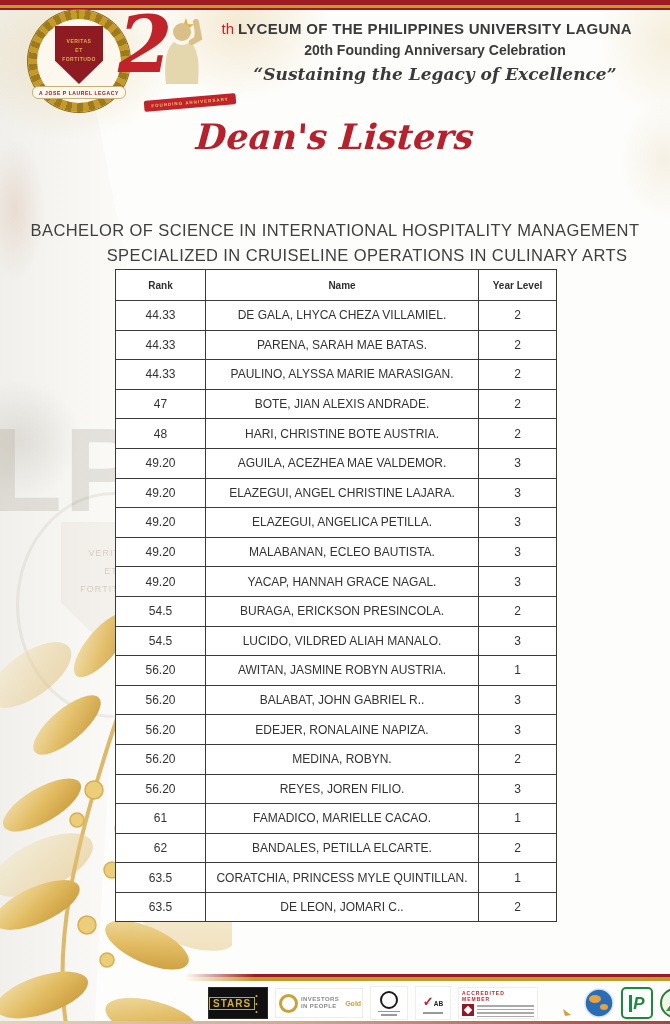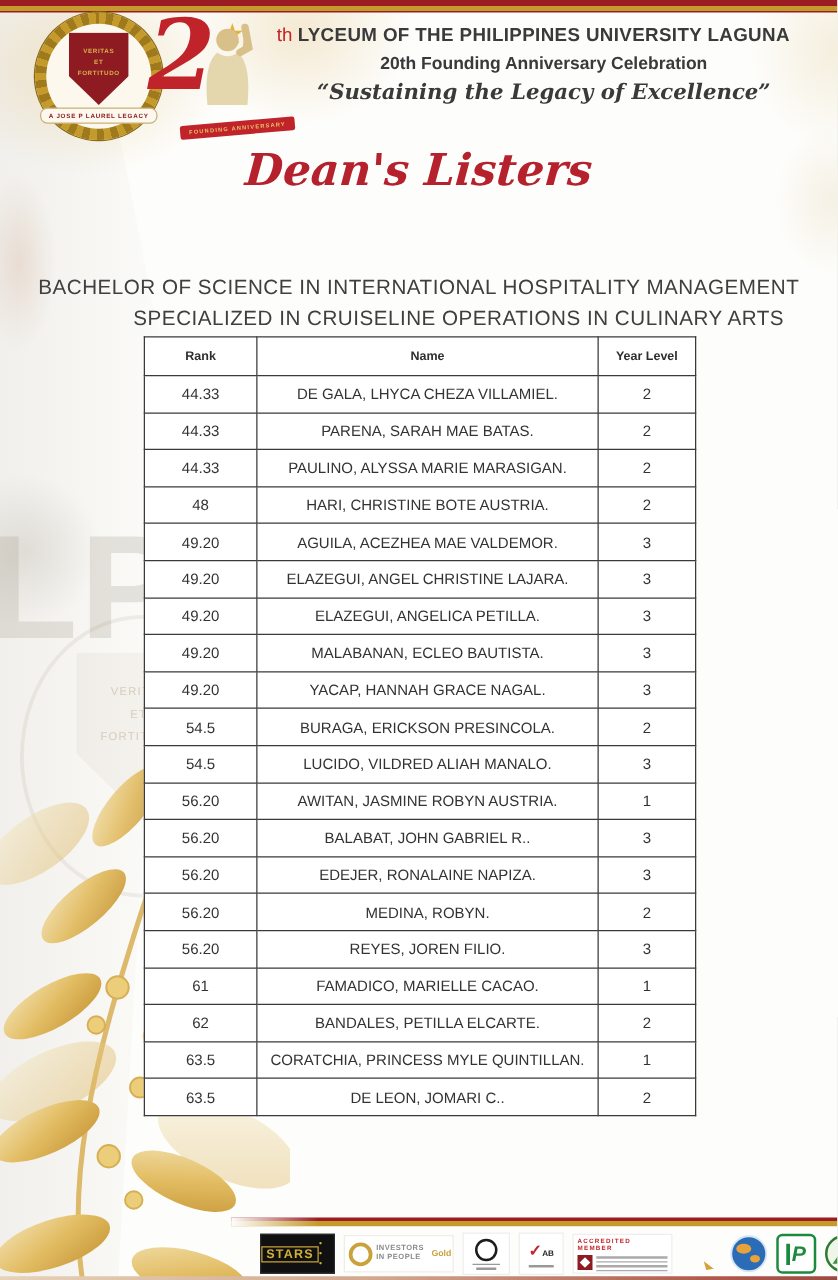--- a/index.html
+++ b/index.html
@@ -234,20 +234,25 @@
         <td>44.33</td>
         <td>PARENA, SARAH MAE BATAS.</td>
         <td>2</td>
       </tr>
         <tr>
         <td>44.33</td>
         <td>PAULINO, ALYSSA MARIE MARASIGAN.</td>
         <td>2</td>
       </tr>
         <tr>
+        <td>47</td>
+        <td>BOTE, JIAN ALEXIS ANDRADE.</td>
+        <td>2</td>
+      </tr>
+        <tr>
         <td>48</td>
         <td>HARI, CHRISTINE BOTE AUSTRIA.</td>
         <td>2</td>
       </tr>
         <tr>
         <td>49.20</td>
         <td>AGUILA, ACEZHEA MAE VALDEMOR.</td>
         <td>3</td>
       </tr>
         <tr>

